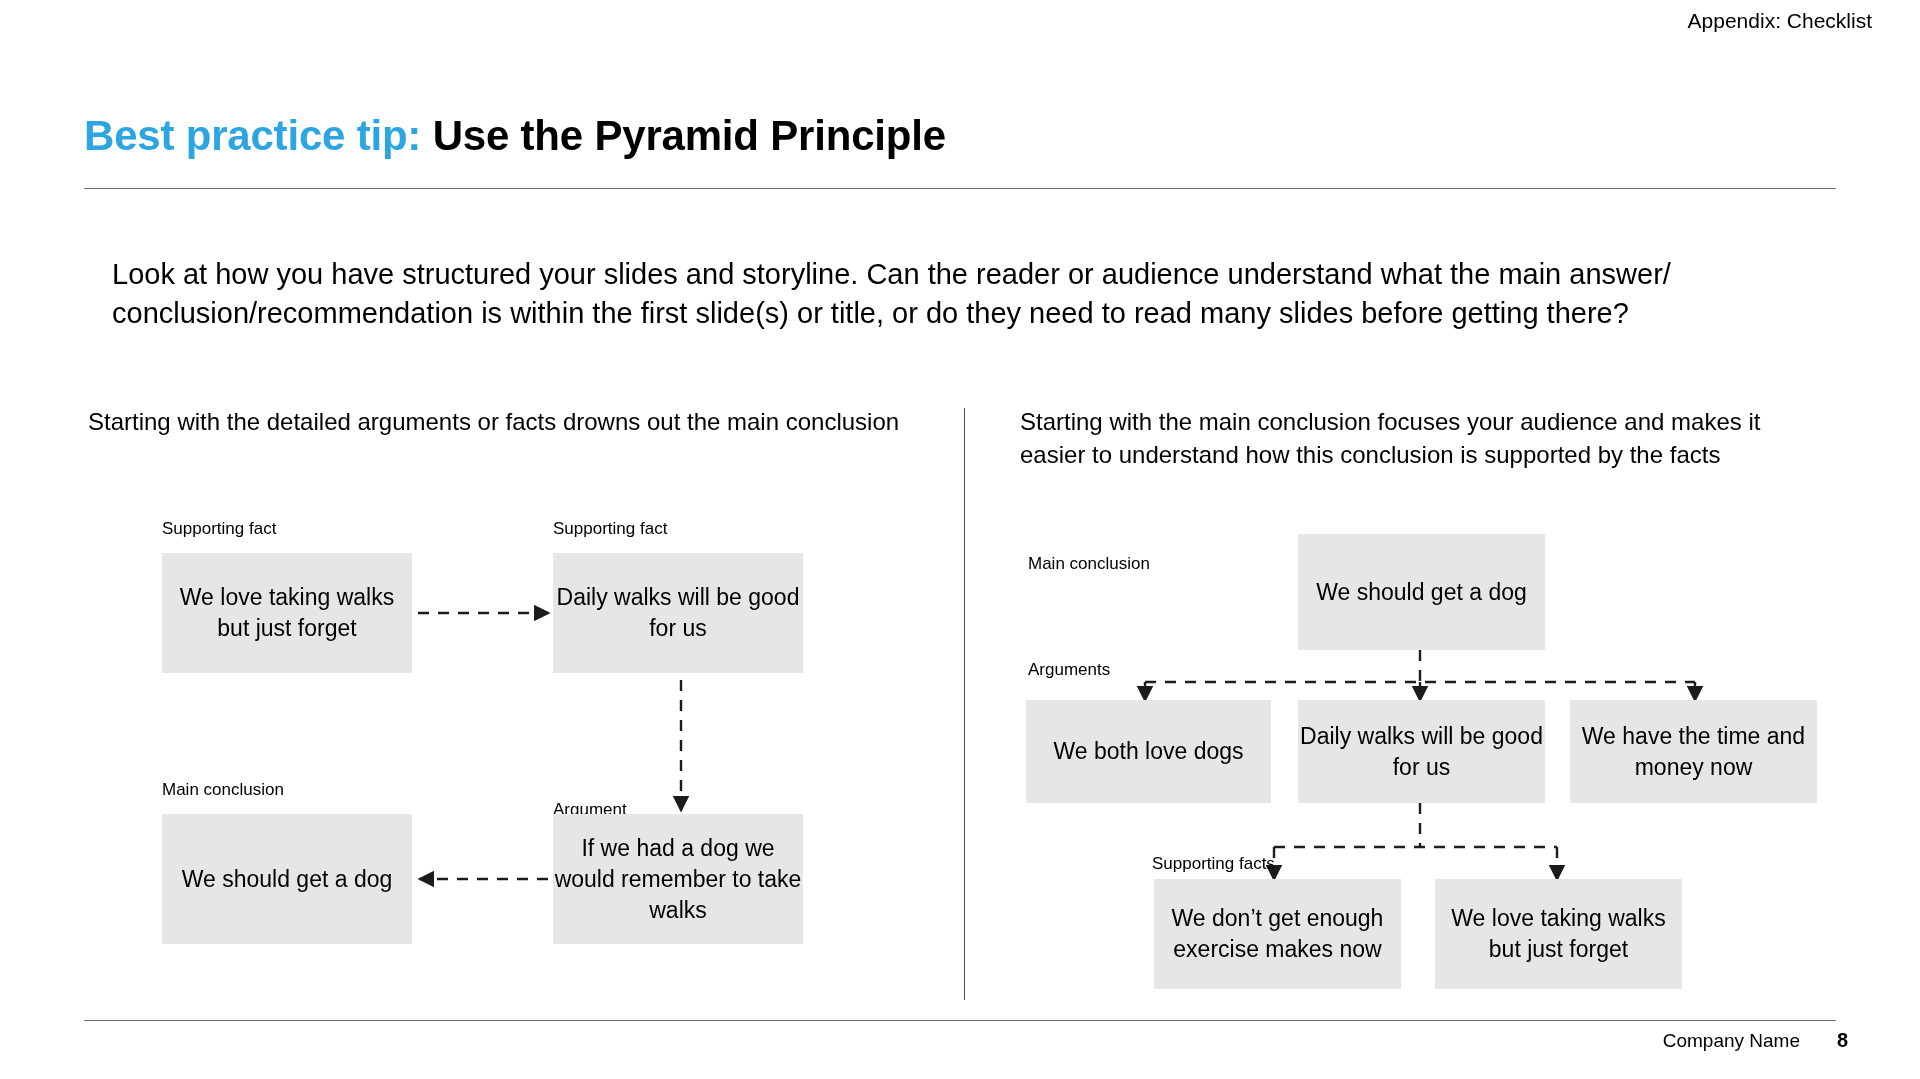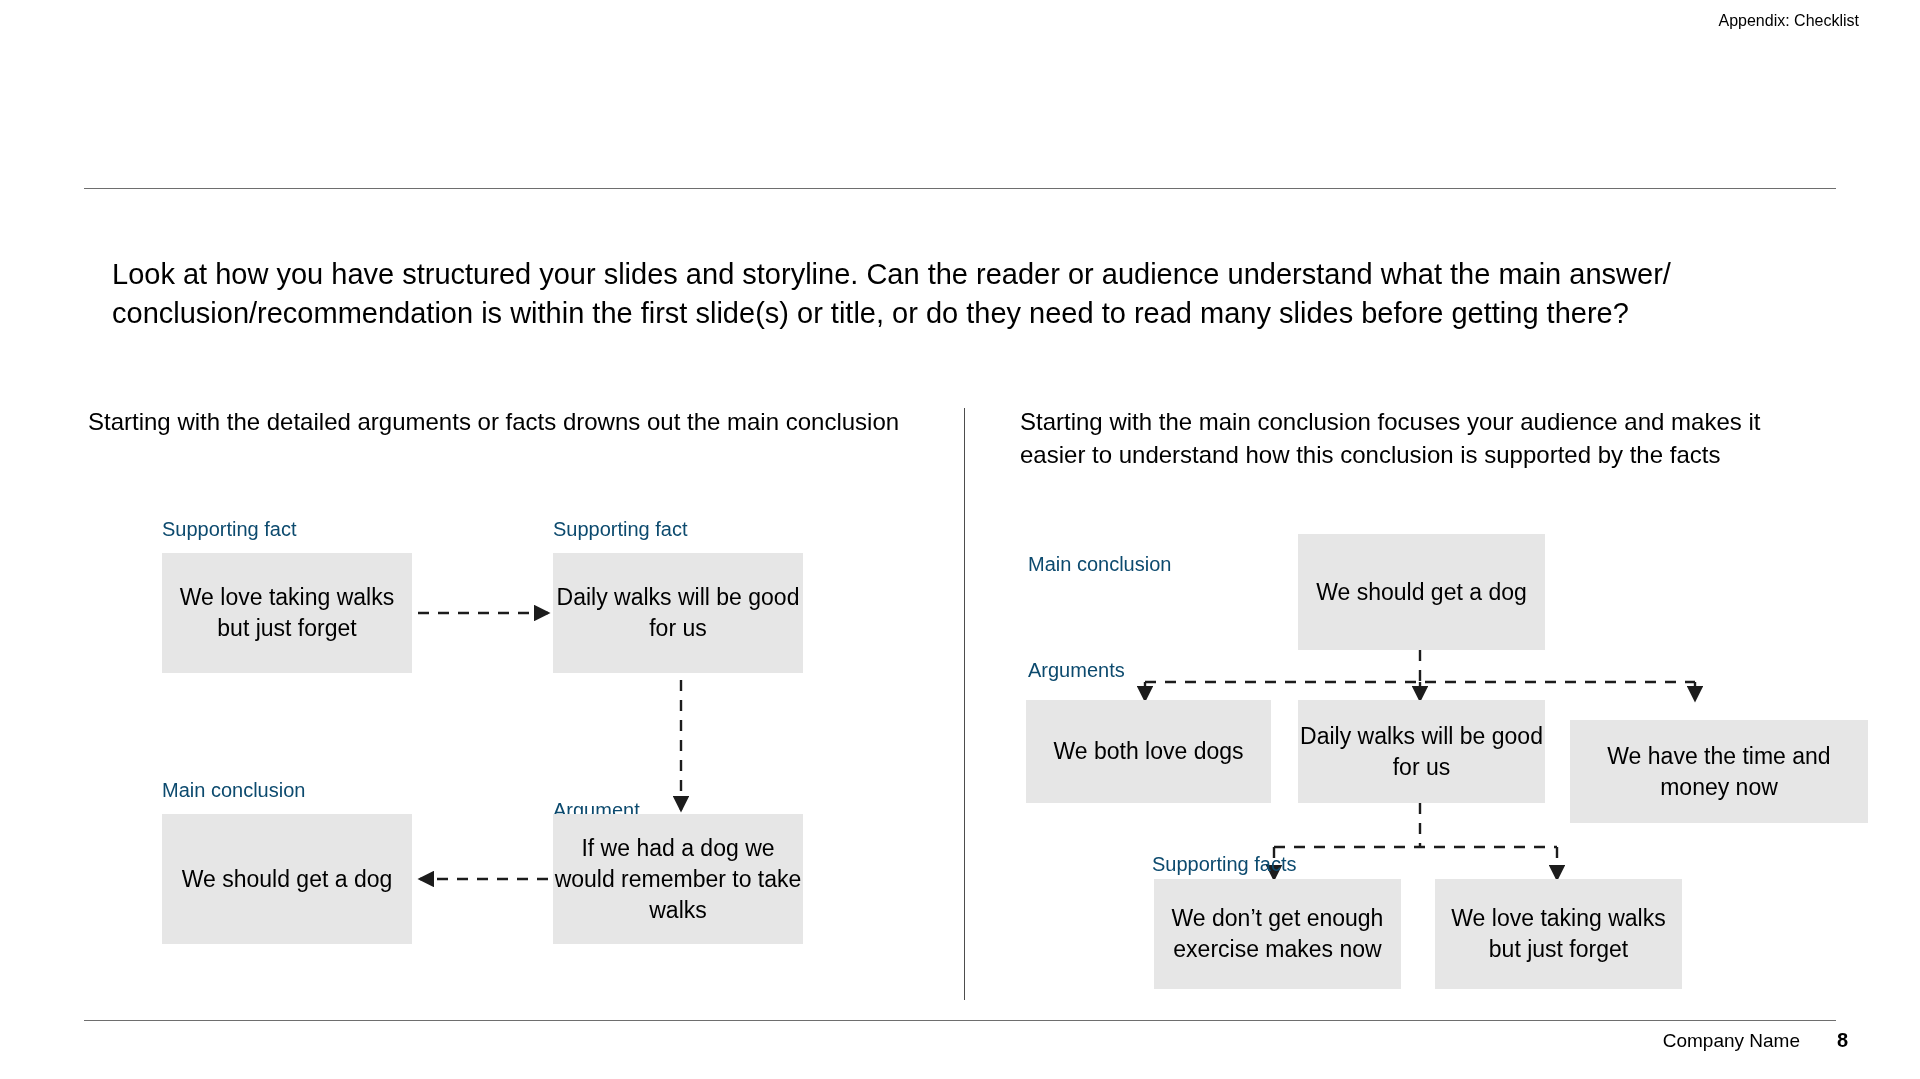--- a/index.html
+++ b/index.html
@@ -16,22 +16,22 @@
     width: 1920px;
     height: 1079px;
     background: #ffffff;
     overflow: hidden;
   }
 
   
   .eyebrow {
     position: absolute;
     top: 10px;
-    right: 61px;
-    font-size: 16px;
+    right: 48px;
+    font-size: 21px;
     line-height: 22px;
     color: #000;
     white-space: nowrap;
   }
   .title {
     position: absolute;
     left: 84px;
     top: 112px;
     font-size: 42px;
     font-weight: bold;
@@ -91,23 +91,23 @@
     justify-content: center;
     text-align: center;
     font-size: 23px;
     line-height: 31px;
     color: #000;
     box-sizing: border-box;
     padding: 4px 0;
   }
   .label {
     position: absolute;
-    font-size: 20px;
+    font-size: 17px;
     line-height: 30px;
-    color: #0c4a6e;
+    color: #000000;
     white-space: nowrap;
   }
 
   
   .wires {
     position: absolute;
     left: 0;
     top: 0;
     width: 1920px;
     height: 1079px;
@@ -139,20 +139,24 @@
     line-height: 22px;
   }
 </style>
 </head>
 <body>
 
 <div id="slide">
 
   <div class="eyebrow">Appendix: Checklist</div>
 
+  <div class="title">
+    <span class="accent">Best practice tip:</span>
+    <span class="main">Use the Pyramid Principle</span>
+  </div>
   <div class="rule-top"></div>
 
   <div class="intro">Look at how you have structured your slides and storyline. Can the reader or audience understand what the main answer/ conclusion/recommendation is within the first slide(s) or title, or do they need to read many slides before getting there?</div>
 
   <div class="col-head" id="left-col-head">Starting with the detailed arguments or facts drowns out the main conclusion</div>
   <div class="col-head" id="right-col-head">Starting with the main conclusion focuses your audience and makes it easier to understand how this conclusion is supported by the facts</div>
 
   <div class="divider"></div>
 
   <svg class="wires" viewBox="0 0 1920 1079">
@@ -199,21 +203,21 @@
   <div class="node" style="left:162px; top:814px; width:250px; height:130px;">We should get a dog</div>
   <div class="node" style="left:553px; top:814px; width:250px; height:130px;">If we had a dog we would remember to take walks</div>
 
   <div class="label" style="left:1028px; top:549px;">Main conclusion</div>
   <div class="node" style="left:1298px; top:534px; width:247px; height:116px;">We should get a dog</div>
 
   <div class="label" style="left:1028px; top:655px;">Arguments</div>
 
   <div class="node" style="left:1026px; top:700px; width:245px; height:103px;">We both love dogs</div>
   <div class="node" style="left:1298px; top:700px; width:247px; height:103px;">Daily walks will be good for us</div>
-  <div class="node" style="left:1570px; top:700px; width:298px; height:103px;margin-top:20px;">We have the time and money now</div>
+  <div class="node" style="left:1570px; top:700px; width:247px; height:103px;">We have the time and money now</div>
 
   <div class="label" style="left:1152px; top:849px;">Supporting facts</div>
 
   <div class="node" style="left:1154px; top:879px; width:247px; height:110px;">We don’t get enough exercise makes now</div>
   <div class="node" style="left:1435px; top:879px; width:247px; height:110px;">We love taking walks but just forget</div>
 
   <div class="rule-bottom"></div>
   <div class="footer-company">Company Name</div>
   <div class="footer-page">8</div>
 

